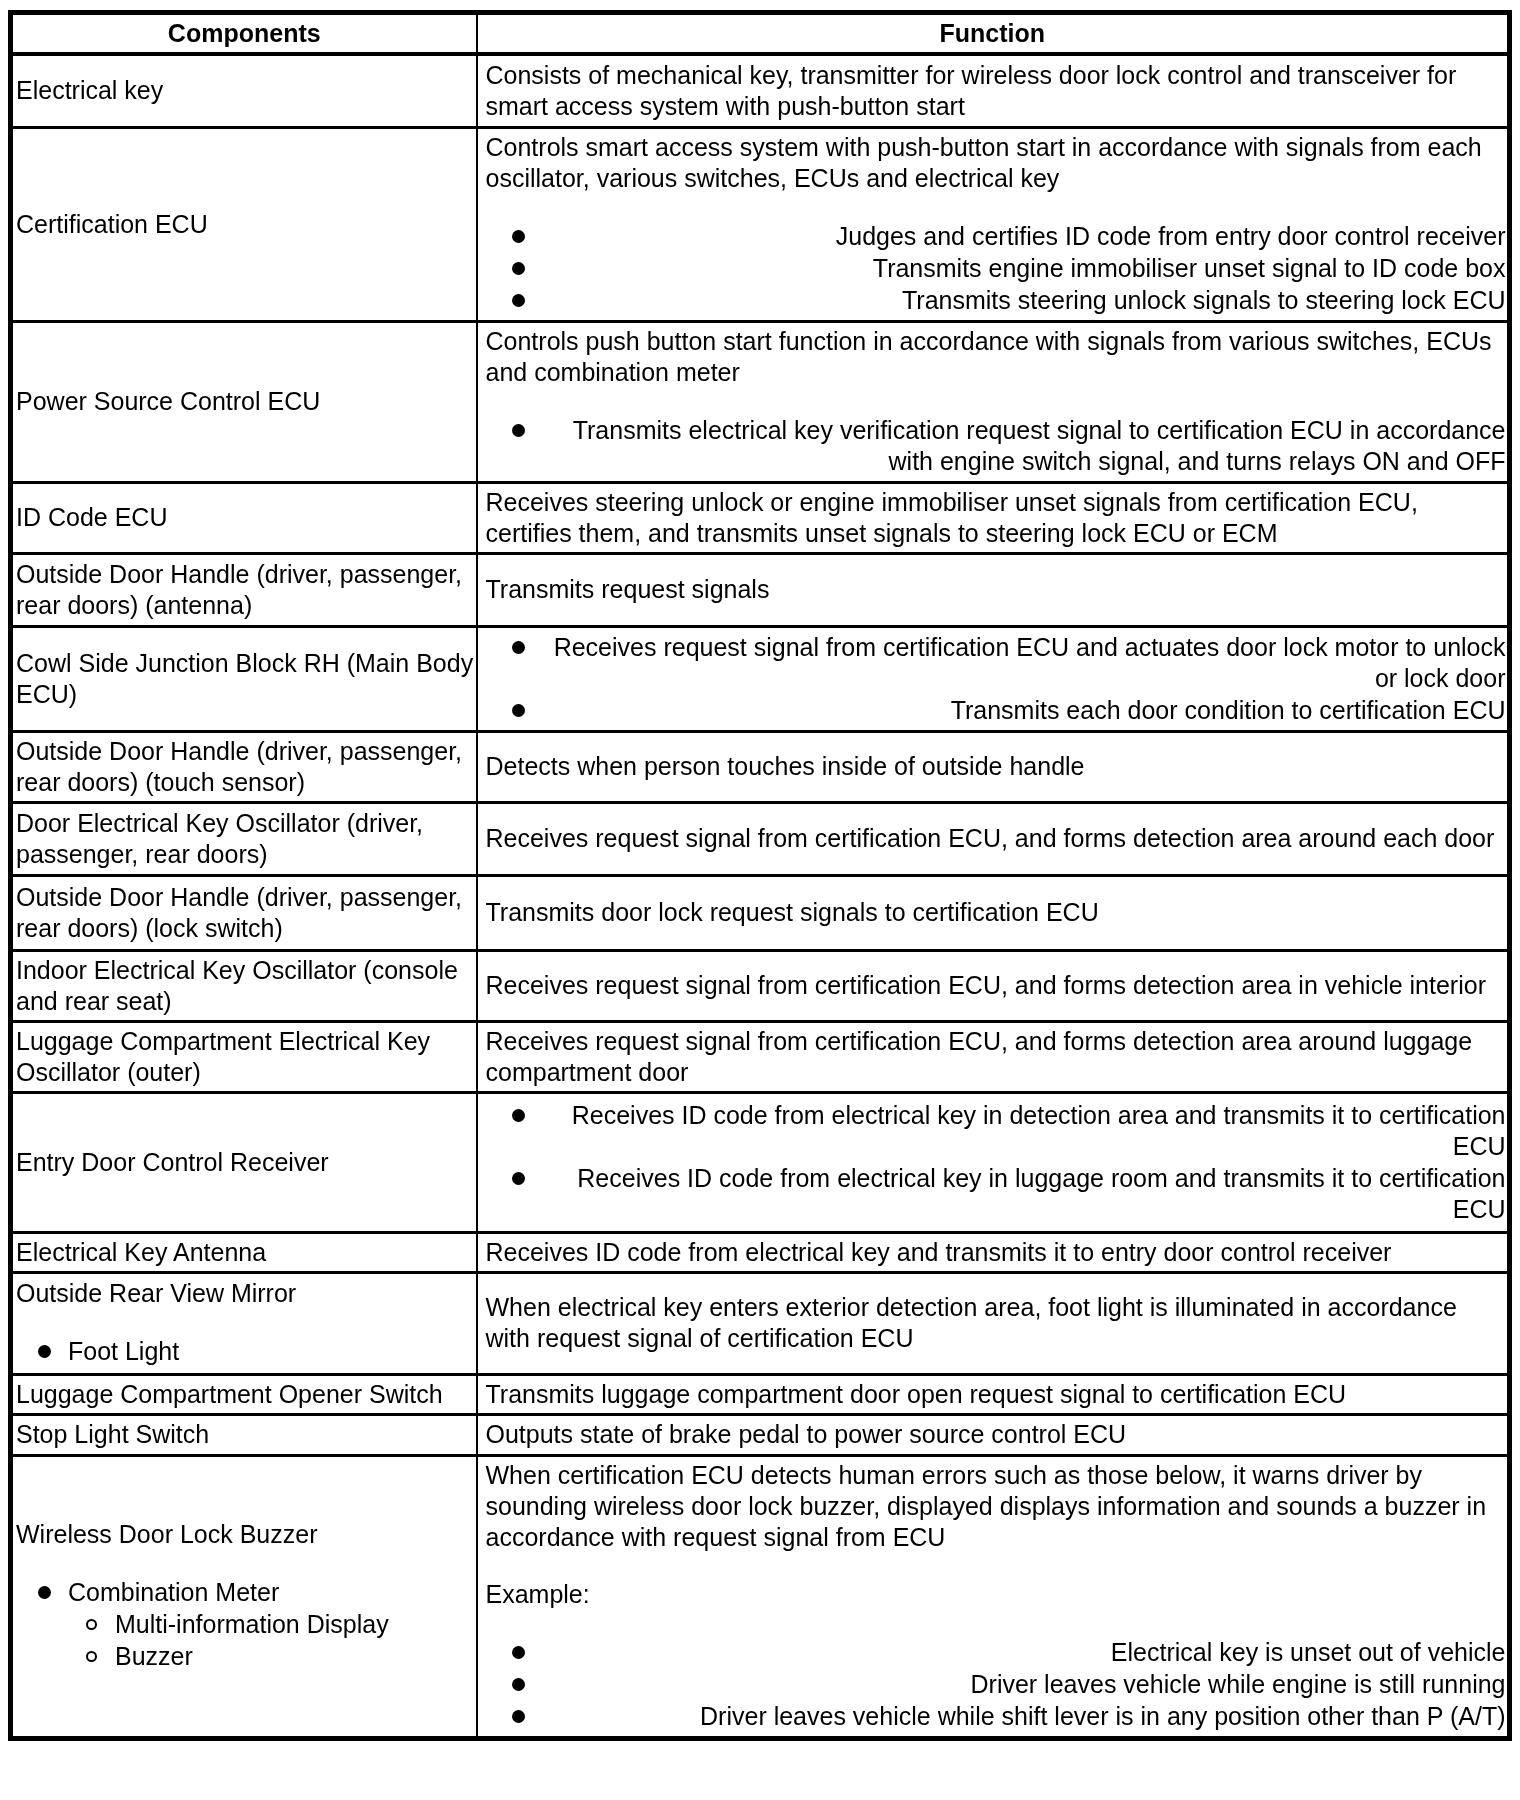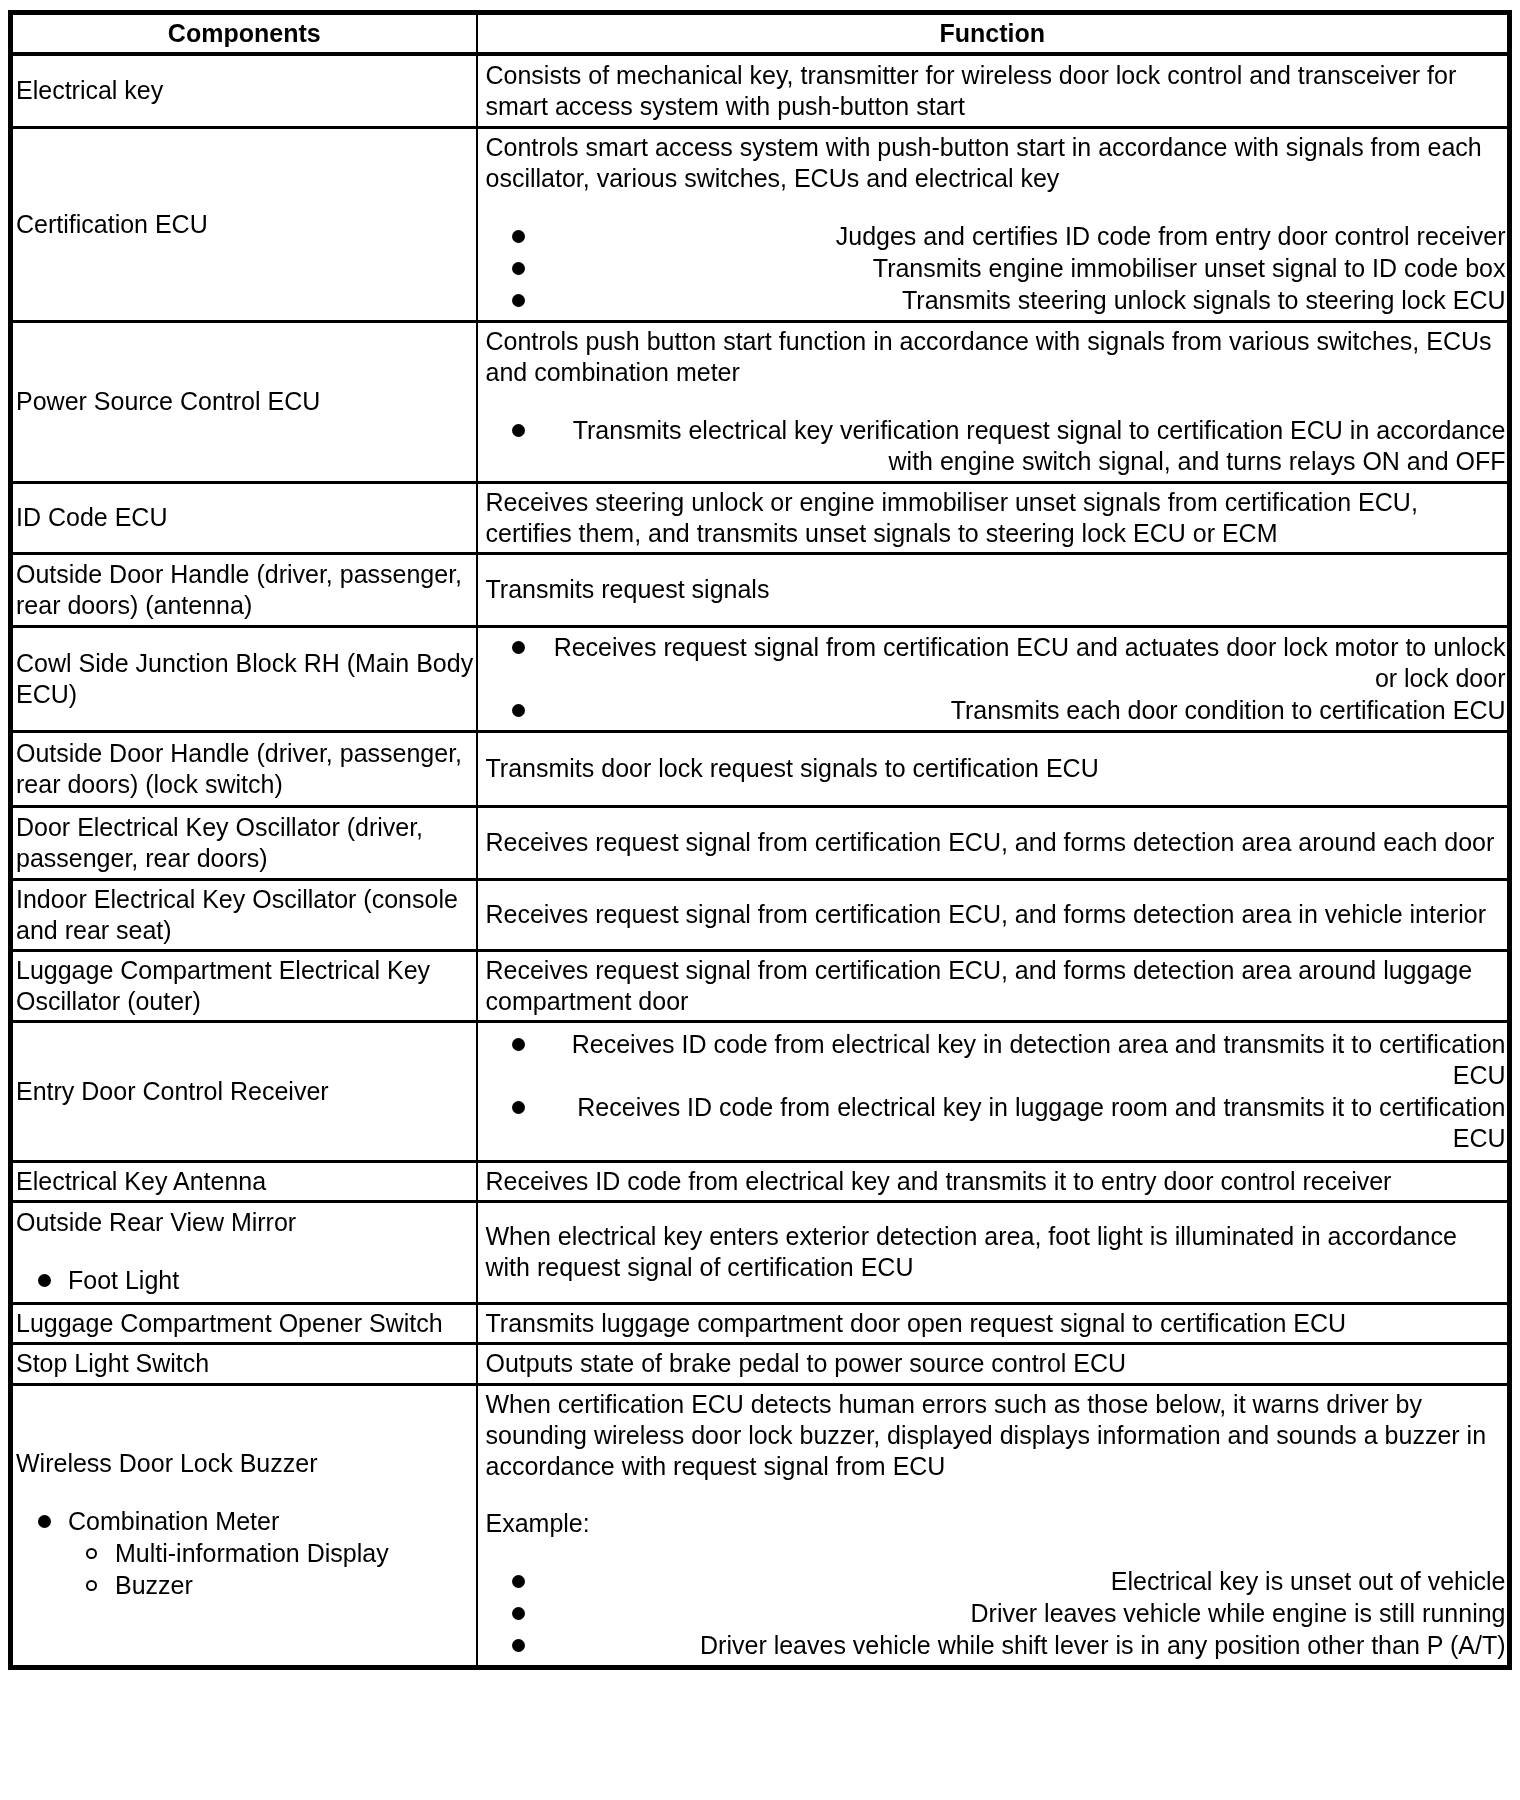--- a/index.html
+++ b/index.html
@@ -164,34 +164,42 @@
           <div class="bullet-row">
             <span class="dot"></span>
             <span class="txt">Receives request signal from certification ECU and actuates door lock motor to unlock or lock door</span>
           </div>
           <div class="bullet-row">
             <span class="dot"></span>
             <span class="txt">Transmits each door condition to certification ECU</span>
           </div>
         </td>
       </tr>
+      <tr style="height: 69px;">
+        <td class="comp">
+          <div class="blk p">Outside Door Handle (driver, passenger, rear doors) (touch sensor)</div>
+        </td>
+        <td class="func">
+          <div class="blk p">Detects when person touches inside of outside handle</div>
+        </td>
+      </tr>
+      <tr style="height: 73px;">
+        <td class="comp">
+          <div class="blk p">Door Electrical Key Oscillator (driver, passenger, rear doors)</div>
+        </td>
+        <td class="func">
+          <div class="blk p">Receives request signal from certification ECU, and forms detection area around each door</div>
+        </td>
+      </tr>
       <tr style="height: 75px;">
         <td class="comp">
           <div class="blk p">Outside Door Handle (driver, passenger, rear doors) (lock switch)</div>
         </td>
         <td class="func">
           <div class="blk p">Transmits door lock request signals to certification ECU</div>
-        </td>
-      </tr>
-      <tr style="height: 73px;">
-        <td class="comp">
-          <div class="blk p">Door Electrical Key Oscillator (driver, passenger, rear doors)</div>
-        </td>
-        <td class="func">
-          <div class="blk p">Receives request signal from certification ECU, and forms detection area around each door</div>
         </td>
       </tr>
       <tr style="height: 70px;">
         <td class="comp">
           <div class="blk p">Indoor Electrical Key Oscillator (console and rear seat)</div>
         </td>
         <td class="func">
           <div class="blk p">Receives request signal from certification ECU, and forms detection area in vehicle interior</div>
         </td>
       </tr>

